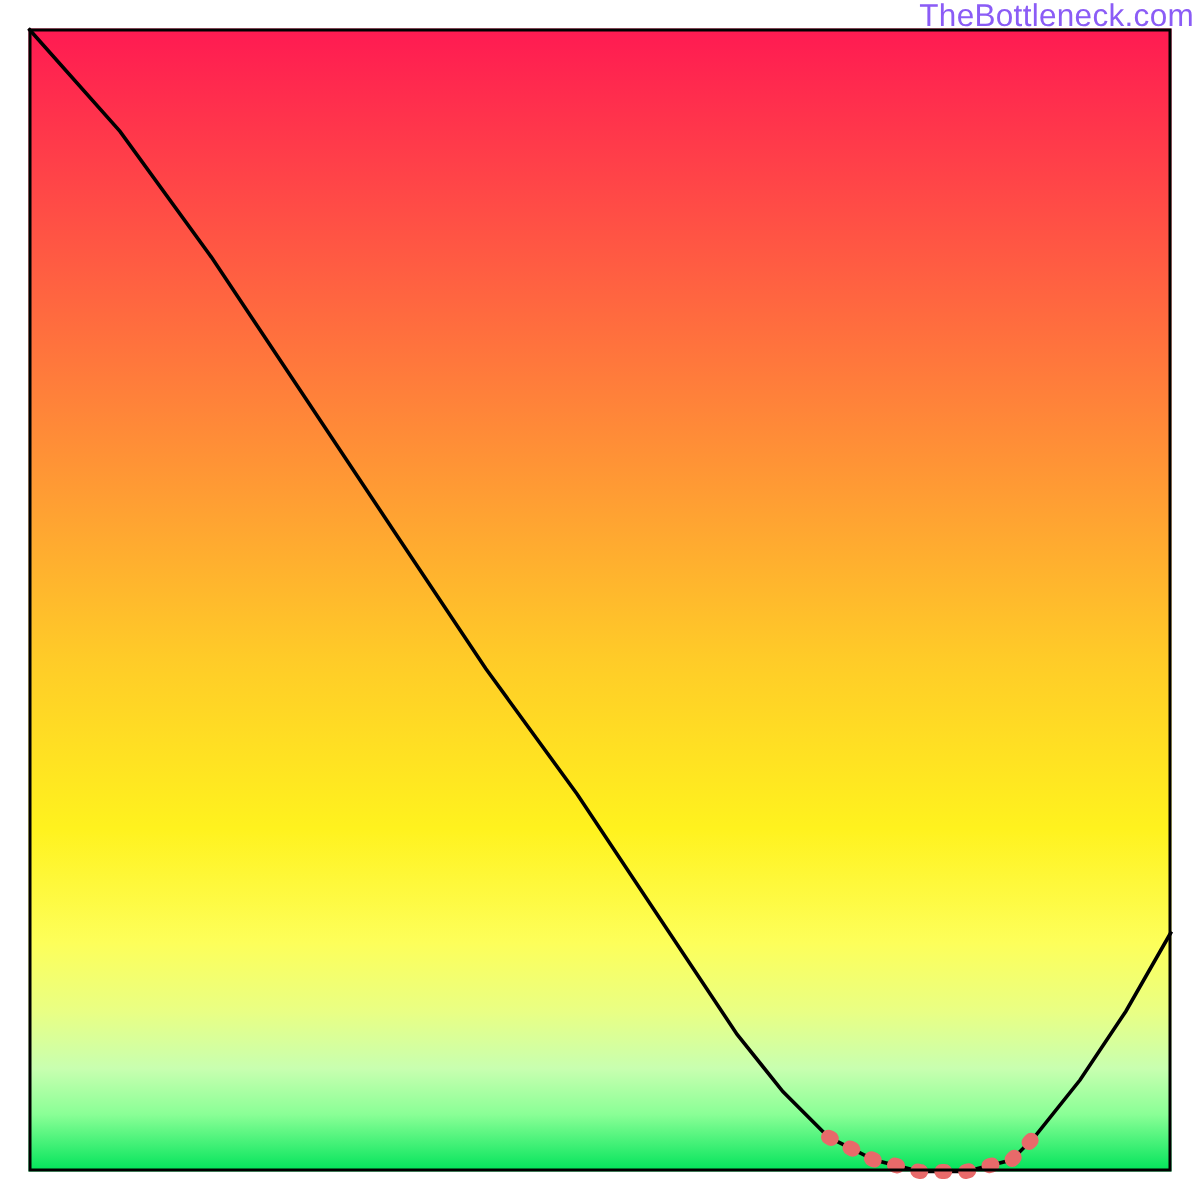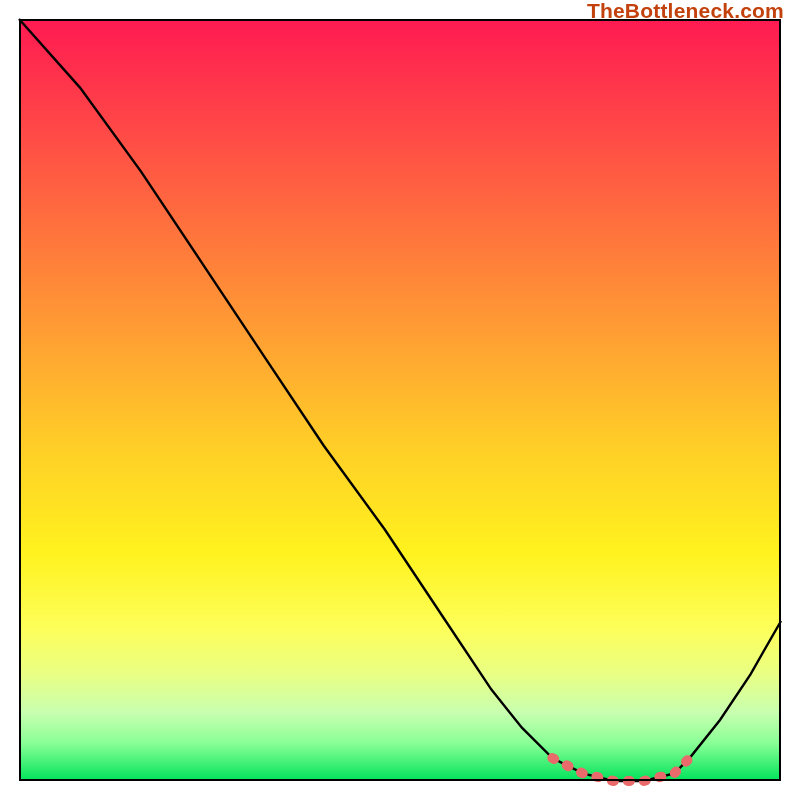--- a/index.html
+++ b/index.html
@@ -51,24 +51,24 @@
     position: absolute;
     left: 19px;
     top: 19px;
     width: 762px;
     height: 762px;
     overflow: visible;
   }
   .watermark {
     position: absolute;
     top: -1px;
-    right: 16px;
+    right: 4px;
     font-size: 21px;
-    font-weight: 700;
-    color: #c2410c;
+    font-weight: 400;
+    color: #8b5cf6;
     letter-spacing: 0.2px;
   }
 </style>
 </head>
 <body>
 <div class="wrap">
 
   <div class="plot-area"></div>
 
   <svg class="curve" viewBox="0 0 762 762" preserveAspectRatio="none">

